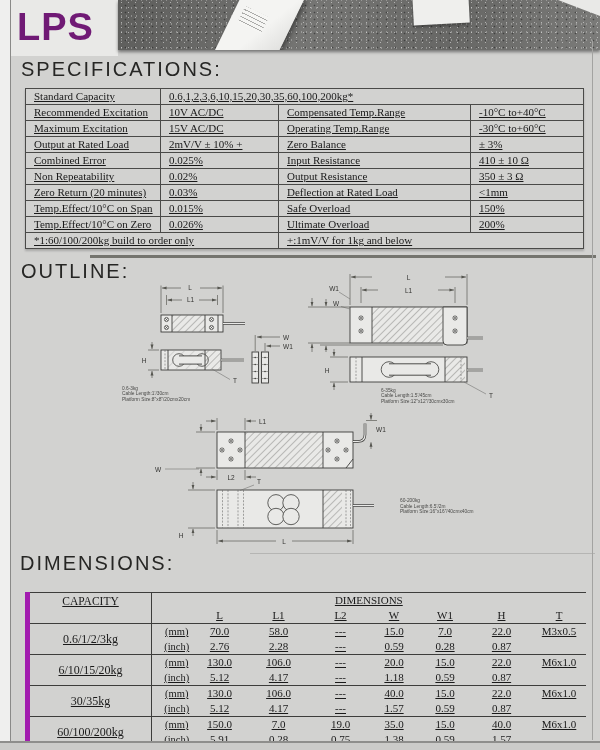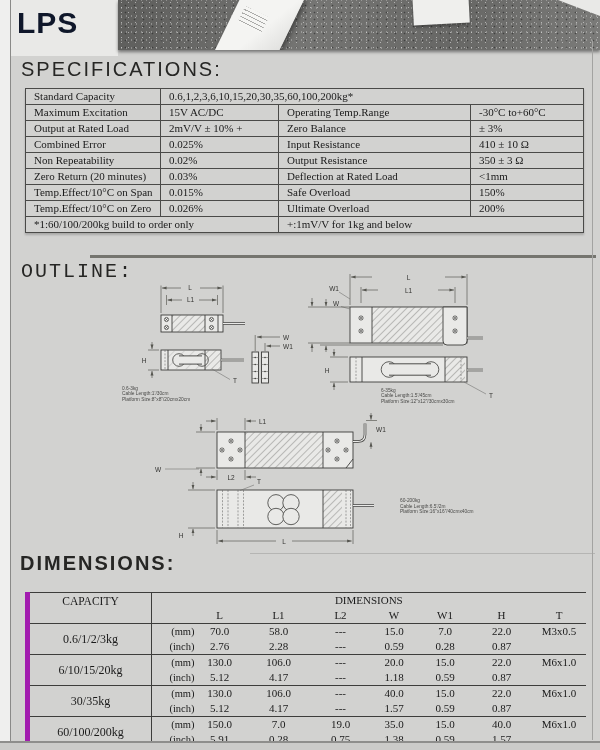--- a/index.html
+++ b/index.html
@@ -29,42 +29,42 @@
         box-shadow:3px 3px 5px rgba(0,0,0,.4);}
   .beam::after{content:"";position:absolute;left:8px;top:34px;width:26px;height:18px;
         background:repeating-linear-gradient(#f6f6f4 0 3px,#9a9a98 3px 4px);opacity:.8;}
   .block{position:absolute;left:295px;top:-8px;width:56px;height:32px;z-index:2;background:#efefed;
          transform:rotate(-3deg);box-shadow:0 2px 3px rgba(0,0,0,.35);}
   .corner{position:absolute;right:0;top:0;width:42px;height:16px;z-index:2;background:#e9e9e7;
           clip-path:polygon(0 0,100% 0,100% 100%);}
 
   
   .logo{position:absolute;left:17px;top:6px;font-family:"Liberation Sans",sans-serif;
-        font-weight:bold;font-size:30px;letter-spacing:1px;color:#0f172a;}
+        font-weight:bold;font-size:38px;letter-spacing:1px;color:#701a75;}
   .heading{position:absolute;font-family:"Liberation Sans",sans-serif;font-size:20px;
            letter-spacing:2px;color:#262624;}
-  .h-spec{left:21px;top:58px;} .h-outline{left:21px;top:260px;font-family:Liberation Mono, monospace;} .h-dims{left:20px;top:552px;font-weight:bold;}
+  .h-spec{left:21px;top:58px;} .h-outline{left:21px;top:260px;} .h-dims{left:20px;top:552px;}
 
   
-  table{border-collapse:collapse;table-layout:fixed;}
+  table{border-collapse:collapse;table-layout:fixed;text-decoration:underline;}
   .spec{position:absolute;left:25px;top:88px;width:558px;font-size:11px;
         border:1.6px solid #3a3a38;box-shadow:0 2px 2px rgba(0,0,0,.2);}
   .spec td{border:1px solid #4a4a48;height:15px;padding:0 0 0 8px;line-height:13px;
            white-space:nowrap;overflow:hidden;}
 
   
   .dims{position:absolute;left:25px;top:592px;width:558px;font-size:11px;
         border-top:1.2px solid #3d3d3b;border-bottom:1.4px solid #3d3d3b;border-left:5px solid #a21caf;}
   .dims td{height:15px;line-height:13px;text-align:center;padding:0;white-space:nowrap;}
   .dims .vline{border-left:1px solid #3d3d3b;margin-top:44px;}
   .dims .h2 td{border-bottom:1.4px solid #3d3d3b;}
   .dims .cap-h{vertical-align:top;padding-top:2px;border-bottom:1.4px solid #3d3d3b;font-size:11.5px;}
   .dims .gs td{border-top:1.3px solid #3d3d3b;}
   .dims .capcell{font-size:12px;}
-  .dims .unit{text-align:right;padding-left:7px;font-size:10.5px;}
+  .dims .unit{text-align:center;padding-left:7px;font-size:10.5px;}
   .dims .tcell{vertical-align:top;padding-top:1px;}
 
   
   .outline-svg{position:absolute;left:0;top:268px;}
   .s{stroke:#3c3c3a;fill:none;stroke-width:.9;}
   .sf{fill:#e9e9e7;stroke:#3c3c3a;stroke-width:.9;}
   .cut{fill:#e9e9e7;stroke:#3c3c3a;stroke-width:.8;}
   .cutr{fill:#e9e9e7;stroke:none;}
   .thin{stroke:#6a6a68;stroke-width:.55;fill:none;}
   .dim{stroke:#55554f;stroke-width:.65;fill:none;}
@@ -97,20 +97,26 @@
     <colgroup>
         <col style="width:135px">
         <col style="width:118px">
         <col style="width:192px">
         <col style="width:113px">
       </colgroup>
     <tbody>
         <tr>
       <td>Standard Capacity</td>
       <td colspan="3">0.6,1,2,3,6,10,15,20,30,35,60,100,200kg*</td>
+    </tr>
+    <tr>
+      <td>Recommended Excitation</td>
+      <td>10V AC/DC</td>
+      <td>Compensated Temp.Range</td>
+      <td>-10°C to+40°C</td>
     </tr>
     <tr>
       <td>Maximum Excitation</td>
       <td>15V AC/DC</td>
       <td>Operating Temp.Range</td>
       <td>-30°C to+60°C</td>
     </tr>
     <tr>
       <td>Output at Rated Load</td>
       <td>2mV/V ± 10% +</td>

